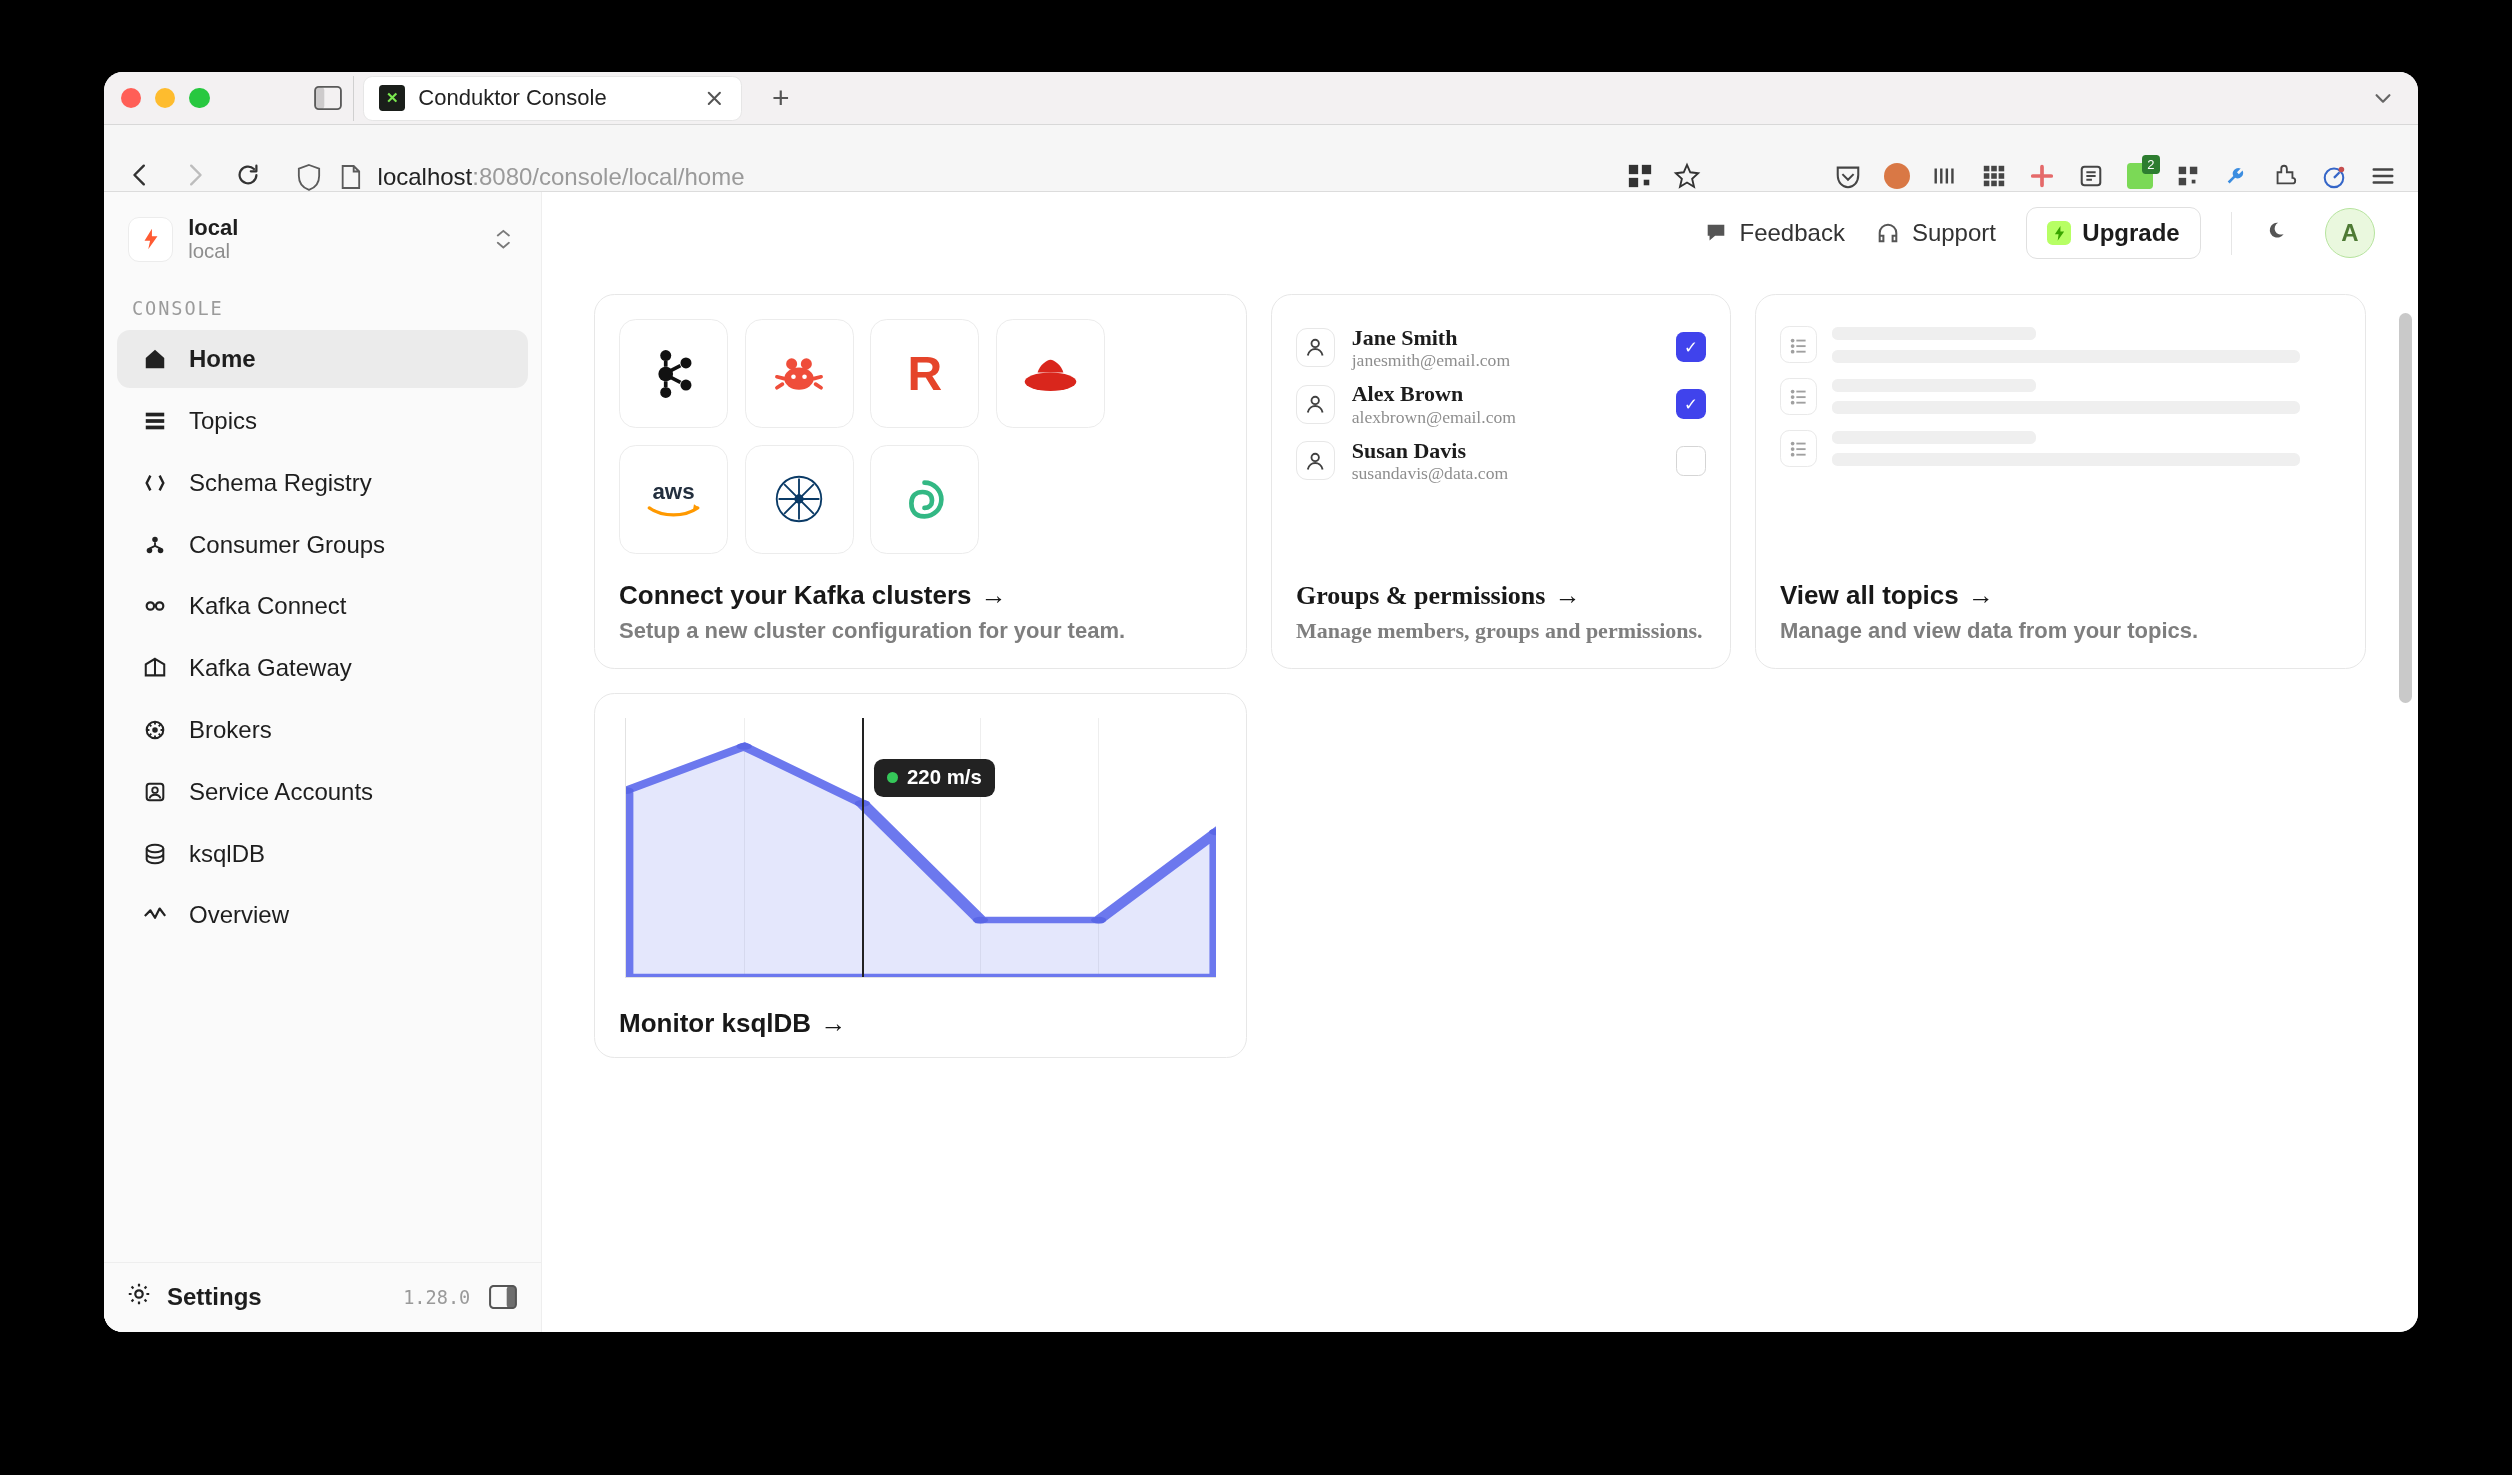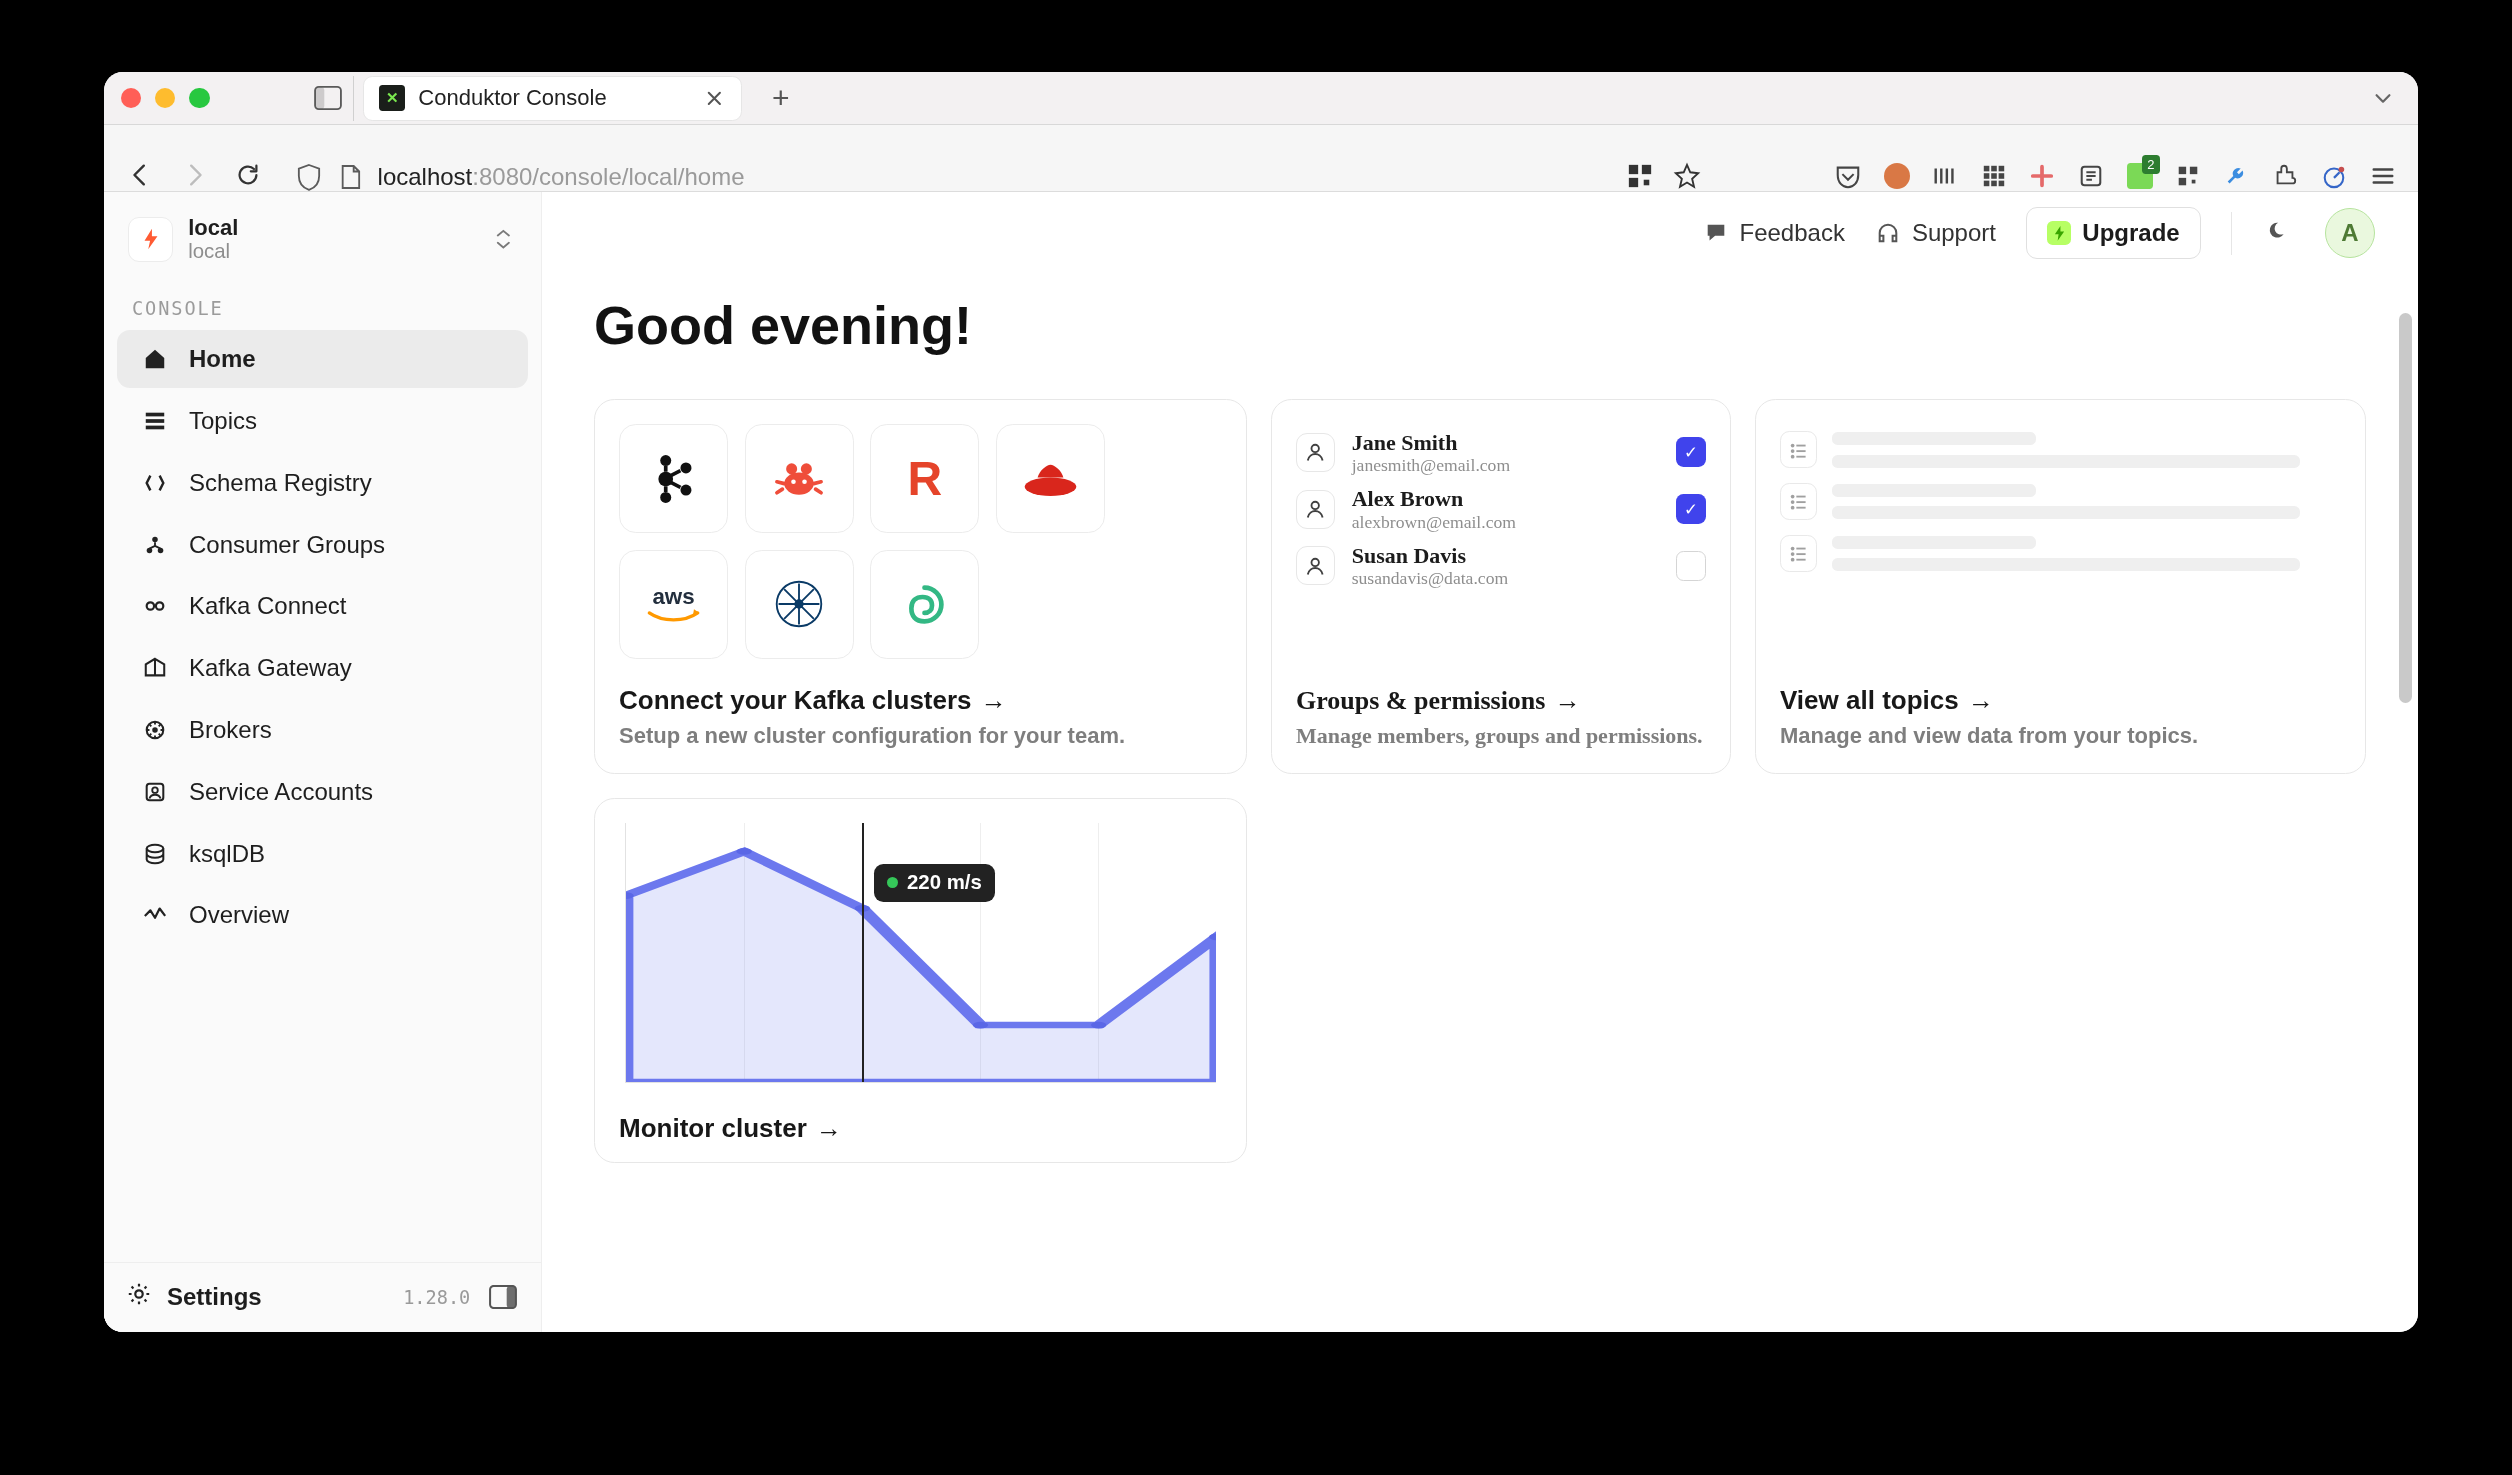--- a/index.html
+++ b/index.html
@@ -432,21 +432,20 @@
           <div class="avatar">
               <span>A</span>
             </div>
         </div>
 
         <div class="scrollbar-track">
           <div class="scrollbar-thumb"></div>
         </div>
 
         <div class="content">
-          <h1 class="greeting">Good evening!</h1>
 
           <div class="card-row">
 
             <div class="card card-1">
               <div class="logo-grid">
                 <div class="logo-tile">
                     <svg width="46" height="56" viewBox="0 0 50 60">
                       <circle cx="16" cy="10" r="6" fill="#111"></circle>
                       <circle cx="16" cy="30" r="8" fill="#111"></circle>
                       <circle cx="16" cy="50" r="6" fill="#111"></circle>
@@ -625,21 +624,21 @@
                 <circle class="chart-point" cx="80" cy="78" r="1.3"></circle>
                 <circle class="chart-point" cx="100" cy="44" r="1.3"></circle>
               </svg>
               <div class="chart-cursor" style="left:40%;"></div>
               <div class="chart-tooltip" style="left:42%; top:41px;">
                 <span class="dot-green"></span>
                 <span>220 m/s</span>
               </div>
             </div>
             <div class="card-title">
-              <span>Monitor cluster</span>
+              <span>Monitor ksqlDB</span>
               <span class="arrow">→</span>
             </div>
           </div>
 
         </div>
 
       </div>
     </div>
   </div>
 </div>

